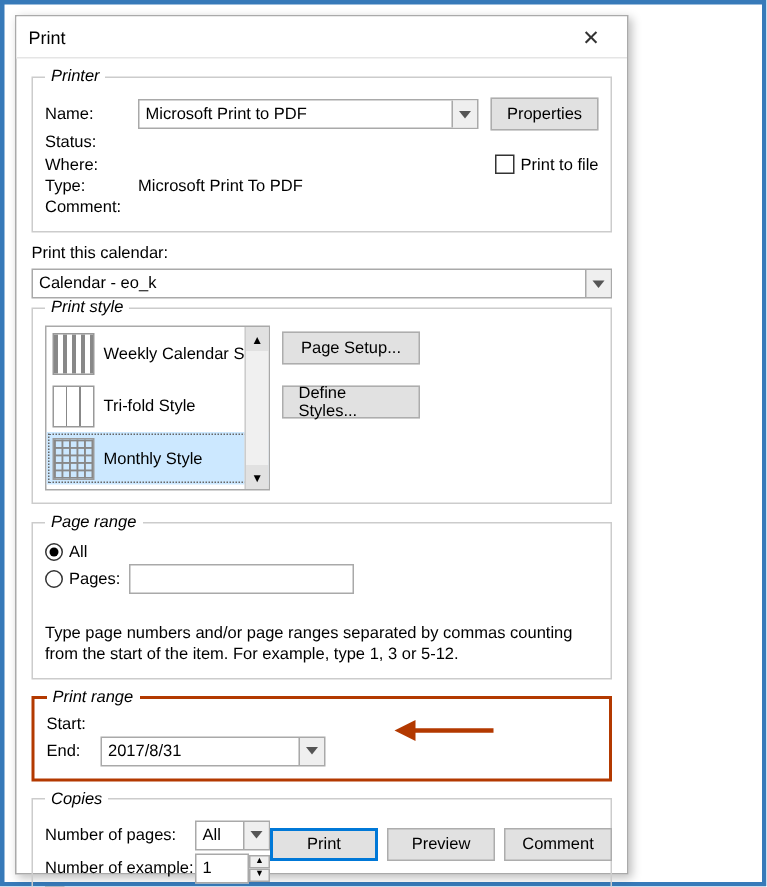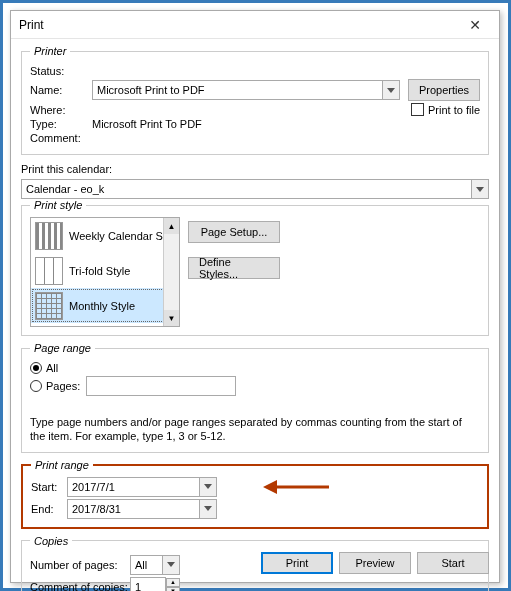--- a/index.html
+++ b/index.html
@@ -1,18 +1,18 @@
 <!DOCTYPE html>
 <html><head>
 <meta charset="utf-8">
 <style>
 * { box-sizing: border-box; font-family: "Segoe UI", Tahoma, sans-serif; font-size: 11px; }
 body { margin: 0; background: #fff; }
 .frame { width: 511px; height: 591px; border: 3px solid #377ab9; position: relative; background: #fff; }
-.dialog { position: absolute; left: 7px; top: 7px; width: 490px; height: 573px; background: #fff; border: 1px solid #aaa; box-shadow: 2px 2px 6px rgba(0,0,0,0.25); }
+.dialog { position: absolute; left: 7px; top: 7px; width: 409px; height: 573px; background: #fff; border: 1px solid #aaa; box-shadow: 2px 2px 6px rgba(0,0,0,0.25); }
 .titlebar { height: 28px; display: flex; align-items: center; padding: 0 8px; background: #fff; border-bottom: 1px solid #e5e5e5; }
 .titlebar .title { flex: 1; font-size: 12px; color: #000; }
 .titlebar .close { width: 32px; text-align: center; font-size: 14px; color: #333; cursor: default; }
 .body { padding: 6px 10px 10px 10px; }
 fieldset { border: 1px solid #ccc; margin: 0 0 6px 0; padding: 6px 8px 8px 8px; }
 legend { padding: 0 4px; color: #000; font-style: italic; }
 .row { display: flex; align-items: center; margin: 2px 0; }
 .lbl { width: 62px; color: #000; }
 .select { flex: 1; height: 20px; border: 1px solid #a9a9a9; background: #fff; display: flex; align-items: center; padding: 0 4px; position: relative; }
 .select .arrow { position: absolute; right: 0; top: 0; width: 17px; height: 18px; border-left: 1px solid #a9a9a9; display:flex; align-items:center; justify-content:center; background:#efefef; }
@@ -54,35 +54,35 @@
   <div class="titlebar">
     <span class="title">Print</span>
     <span class="close">✕</span>
   </div>
 
   <div class="body">
 
     <fieldset>
       <legend>Printer</legend>
       <div class="row">
-            <span class="lbl">Status:</span>
-          </div>
-      <div class="row">
         <span class="lbl">Name:</span>
         <div class="select" style="flex:1">
           <span>Microsoft Print to PDF</span>
           <span class="arrow">
                 <span class="chev"></span>
               </span>
         </div>
         <div style="width:8px"></div>
         <div class="btn" style="width:72px">
               <span>Properties</span>
             </div>
       </div>
+      <div class="row">
+            <span class="lbl">Status:</span>
+          </div>
       <div class="row">
         <span class="lbl">Where:</span>
         <span style="flex:1"></span>
         <span class="checkbox"></span>
         <span>Print to file</span>
       </div>
       <div class="row">
             <span class="lbl">Type:</span>
             <span>Microsoft Print To PDF</span>
           </div>
@@ -145,26 +145,20 @@
             <span style="width:40px">Pages:</span>
             <div class="textinput" style="width:150px"></div>
           </div>
           <div style="margin-top:20px; line-height:1.25">Type page numbers and/or page ranges separated by commas counting from the start of the item.  For example, type 1, 3 or 5-12.</div>
         </fieldset>
 
         <fieldset class="highlight" style="padding:4px 8px 6px 8px">
           <legend>Print range</legend>
           <div class="row">
             <span style="width:36px">Start:</span>
-            <div class="select" style="width:150px; flex:none">
-              <span>2017/7/1</span>
-              <span class="arrow">
-                    <span class="chev"></span>
-                  </span>
-            </div>
           </div>
           <div class="row">
             <span style="width:36px">End:</span>
             <div class="select" style="width:150px; flex:none">
               <span>2017/8/31</span>
               <span class="arrow">
                     <span class="chev"></span>
                   </span>
             </div>
           </div>
@@ -177,21 +171,21 @@
           <div class="row">
             <span style="width:100px">Number of pages:</span>
             <div class="select" style="width:50px; flex:none">
               <span>All</span>
               <span class="arrow">
                     <span class="chev"></span>
                   </span>
             </div>
           </div>
           <div class="row">
-            <span style="width:100px">Comment of copies:</span>
+            <span style="width:100px">Number of example:</span>
             <div class="textinput" style="width:36px">
                   <span>1</span>
                 </div>
             <div class="spin">
                   <div>▲</div>
                   <div>▼</div>
                 </div>
           </div>
           <div class="row">
                 <span class="checkbox"></span>
@@ -221,18 +215,18 @@
   </svg>
 
   <div class="footer">
     <div class="btn blue" style="width:72px">
           <span>Print</span>
         </div>
     <div class="btn" style="width:72px">
           <span>Preview</span>
         </div>
     <div class="btn" style="width:72px">
-          <span>Start</span>
+          <span>Comment</span>
         </div>
   </div>
 
 </div>
 </div>
 
 </body></html>

